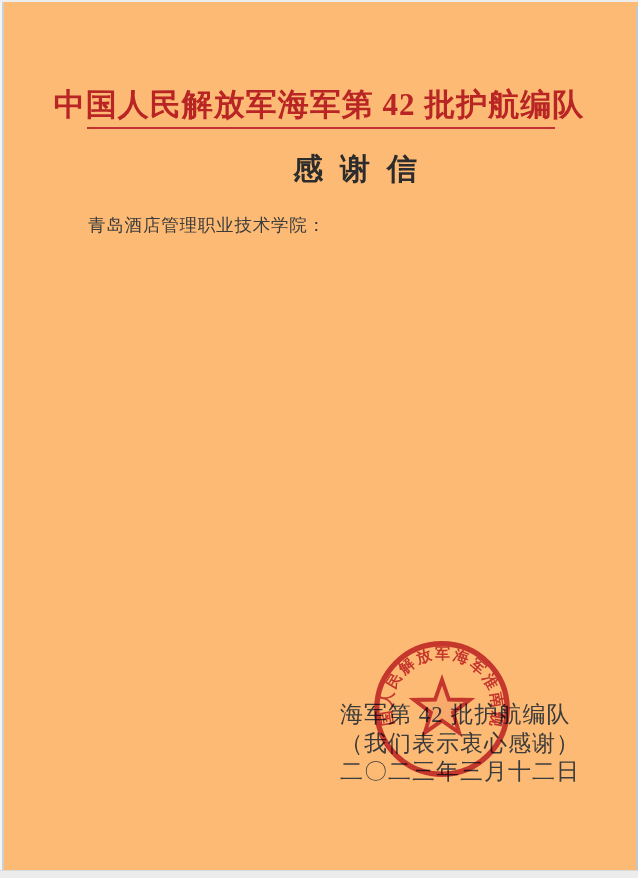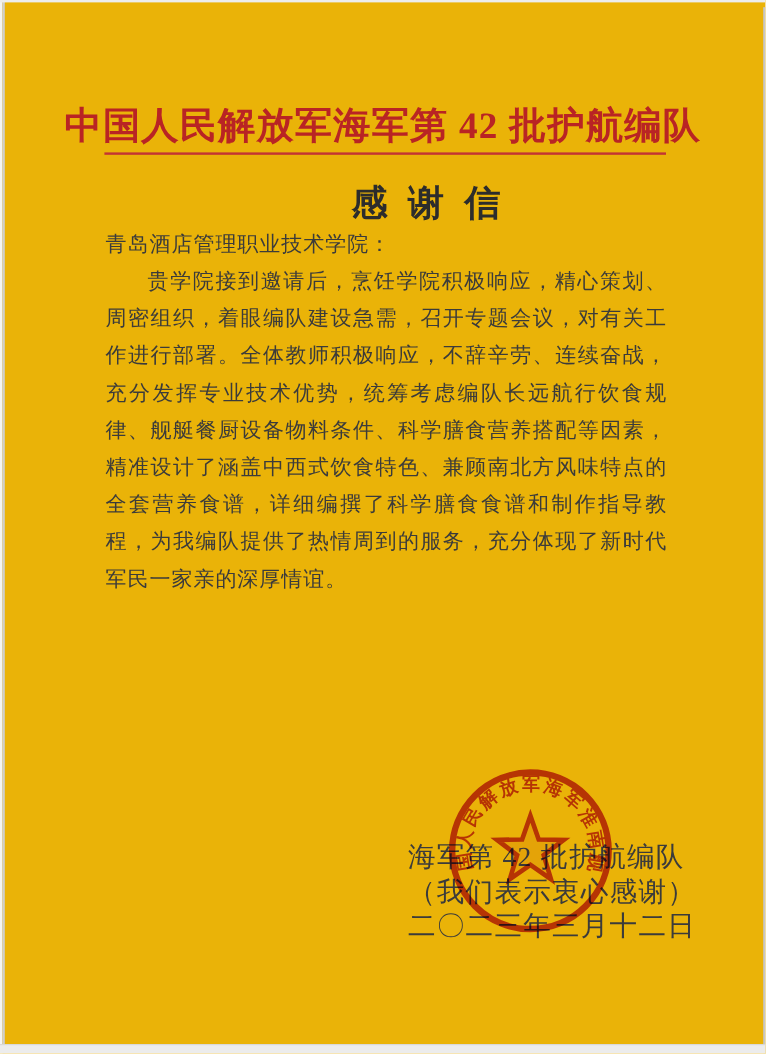--- a/index.html
+++ b/index.html
@@ -1,19 +1,19 @@
 <!DOCTYPE html>
 <html><head>
 <meta charset="utf-8">
 <style>
   html,body{margin:0;padding:0;background:#ffffff;}
   .page{
     position:relative;
     width:638px;height:878px;
-    background:#eab308;
+    background:#fdba74;
     font-family:"Liberation Serif","DejaVu Serif",serif;
     color:#3a3a3a;
     overflow:hidden;
   }
   
   .edge-left-outer{position:absolute;left:0;top:0;bottom:0;width:2px;background:#f4f4f4;}
   .edge-left{position:absolute;left:2px;top:0;bottom:0;width:2px;background:#cfcfcf;}
   .edge-right{position:absolute;right:0;top:6px;bottom:0;width:2px;background:#c6c6c6;}
   .edge-top{position:absolute;left:0;right:0;top:0;height:2px;background:#ededed;}
   .edge-bottom{position:absolute;left:0;right:0;bottom:0;height:7px;background:#ececec;border-top:1px solid #d9d9d9;}
@@ -32,21 +32,21 @@
   .letter-title{
     position:absolute;top:149px;left:0;width:100%;
     display:flex;justify-content:center;padding-left:36px;
   }
   .letter-title span{
     font-size:30px;font-weight:bold;color:#2c2c2c;
     letter-spacing:17px;margin-right:-17px;white-space:nowrap;
   }
 
   .body-text{
-    position:absolute;top:188px;left:88px;width:468px;
+    position:absolute;top:210px;left:88px;width:468px;
     font-size:17.5px;line-height:31px;
     letter-spacing:0.8px;
     text-align:justify;
     color:#3b3b3b;
   }
   .body-text p{margin:0;}
   .body-text p.para{text-indent:2em;}
 
   .signature{
     position:absolute;top:701px;left:340px;width:224px;
@@ -78,21 +78,20 @@
 
   <div class="org-title">中国人民解放军海军第 42 批护航编队</div>
   <div class="title-rule"></div>
 
   <div class="letter-title">
     <span>感谢信</span>
   </div>
 
   <div class="body-text">
     <p>青岛酒店管理职业技术学院：</p>
-    <p class="para">贵学院接到邀请后，烹饪学院积极响应，精心策划、周密组织，着眼编队建设急需，召开专题会议，对有关工作进行部署。全体教师积极响应，不辞辛劳、连续奋战，充分发挥专业技术优势，统筹考虑编队长远航行饮食规律、舰艇餐厨设备物料条件、科学膳食营养搭配等因素，精准设计了涵盖中西式饮食特色、兼顾南北方风味特点的全套营养食谱，详细编撰了科学膳食食谱和制作指导教程，为我编队提供了热情周到的服务，充分体现了新时代军民一家亲的深厚情谊。</p>
   </div>
 
   <div class="signature">
     <div>海军第 42 批护航编队</div>
     <div>（我们表示衷心感谢）</div>
     <div>二〇二三年三月十二日</div>
   </div>
 
   <div class="seal">
     <svg viewBox="0 0 150 150" xmlns="http://www.w3.org/2000/svg">

